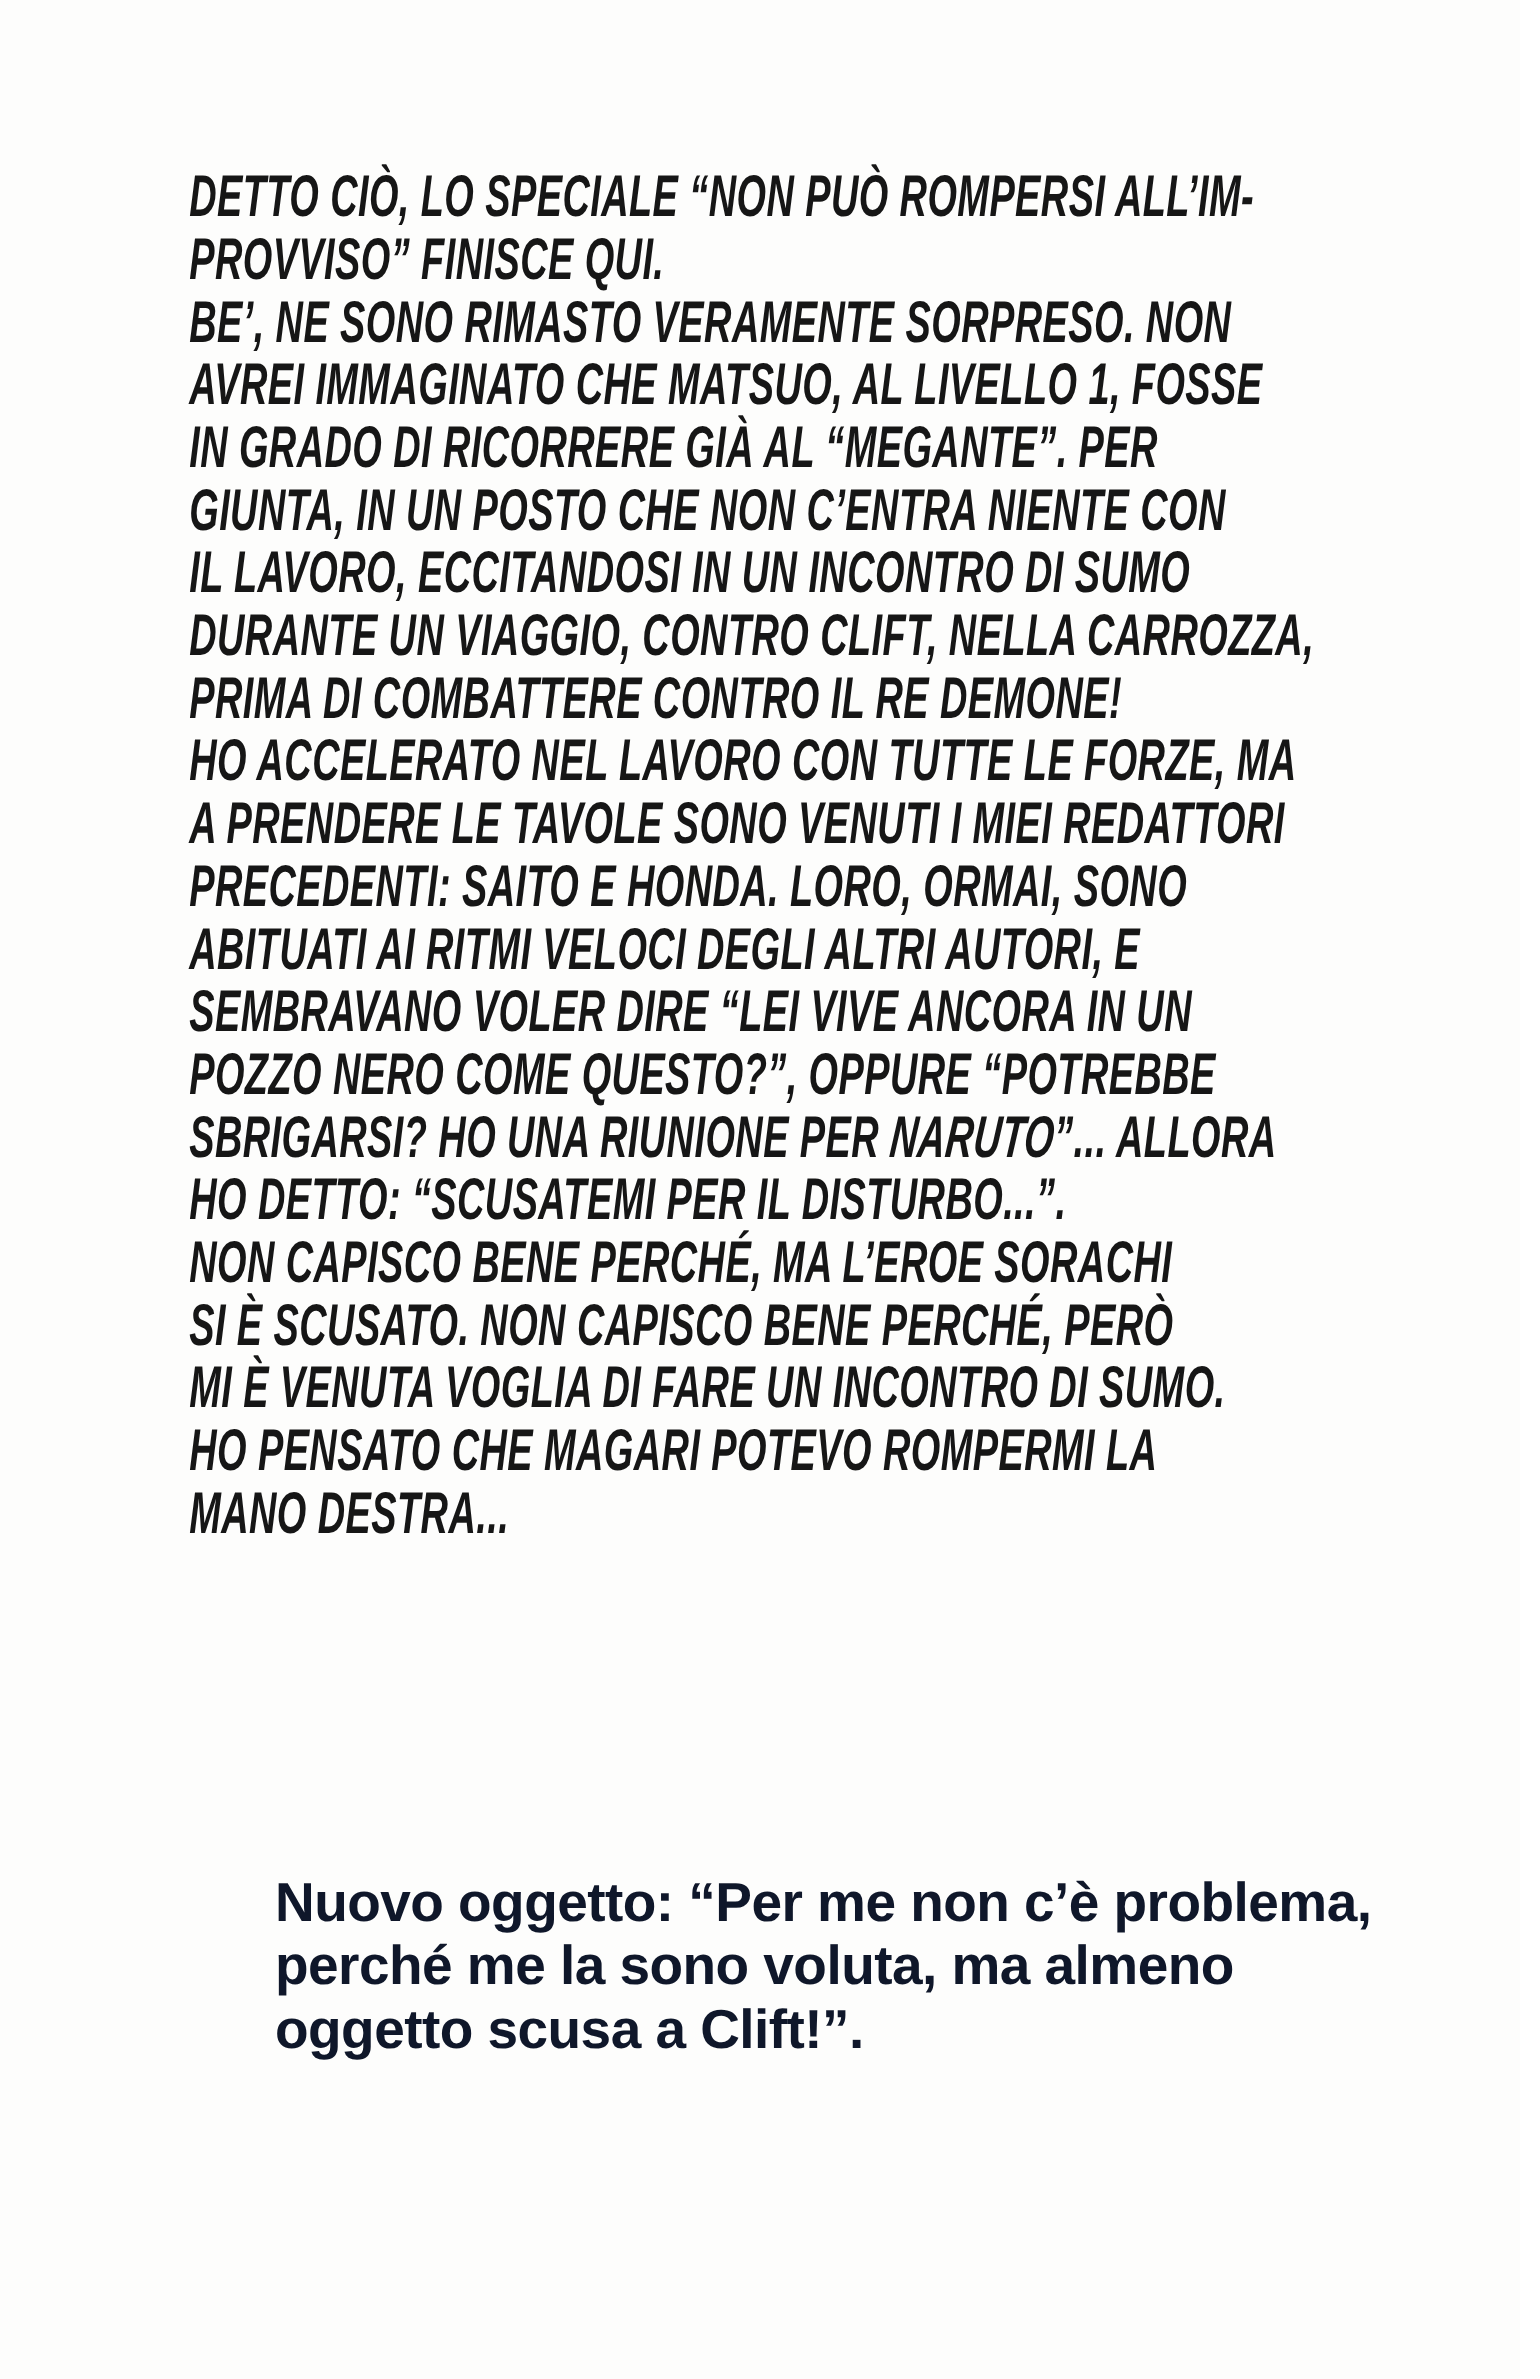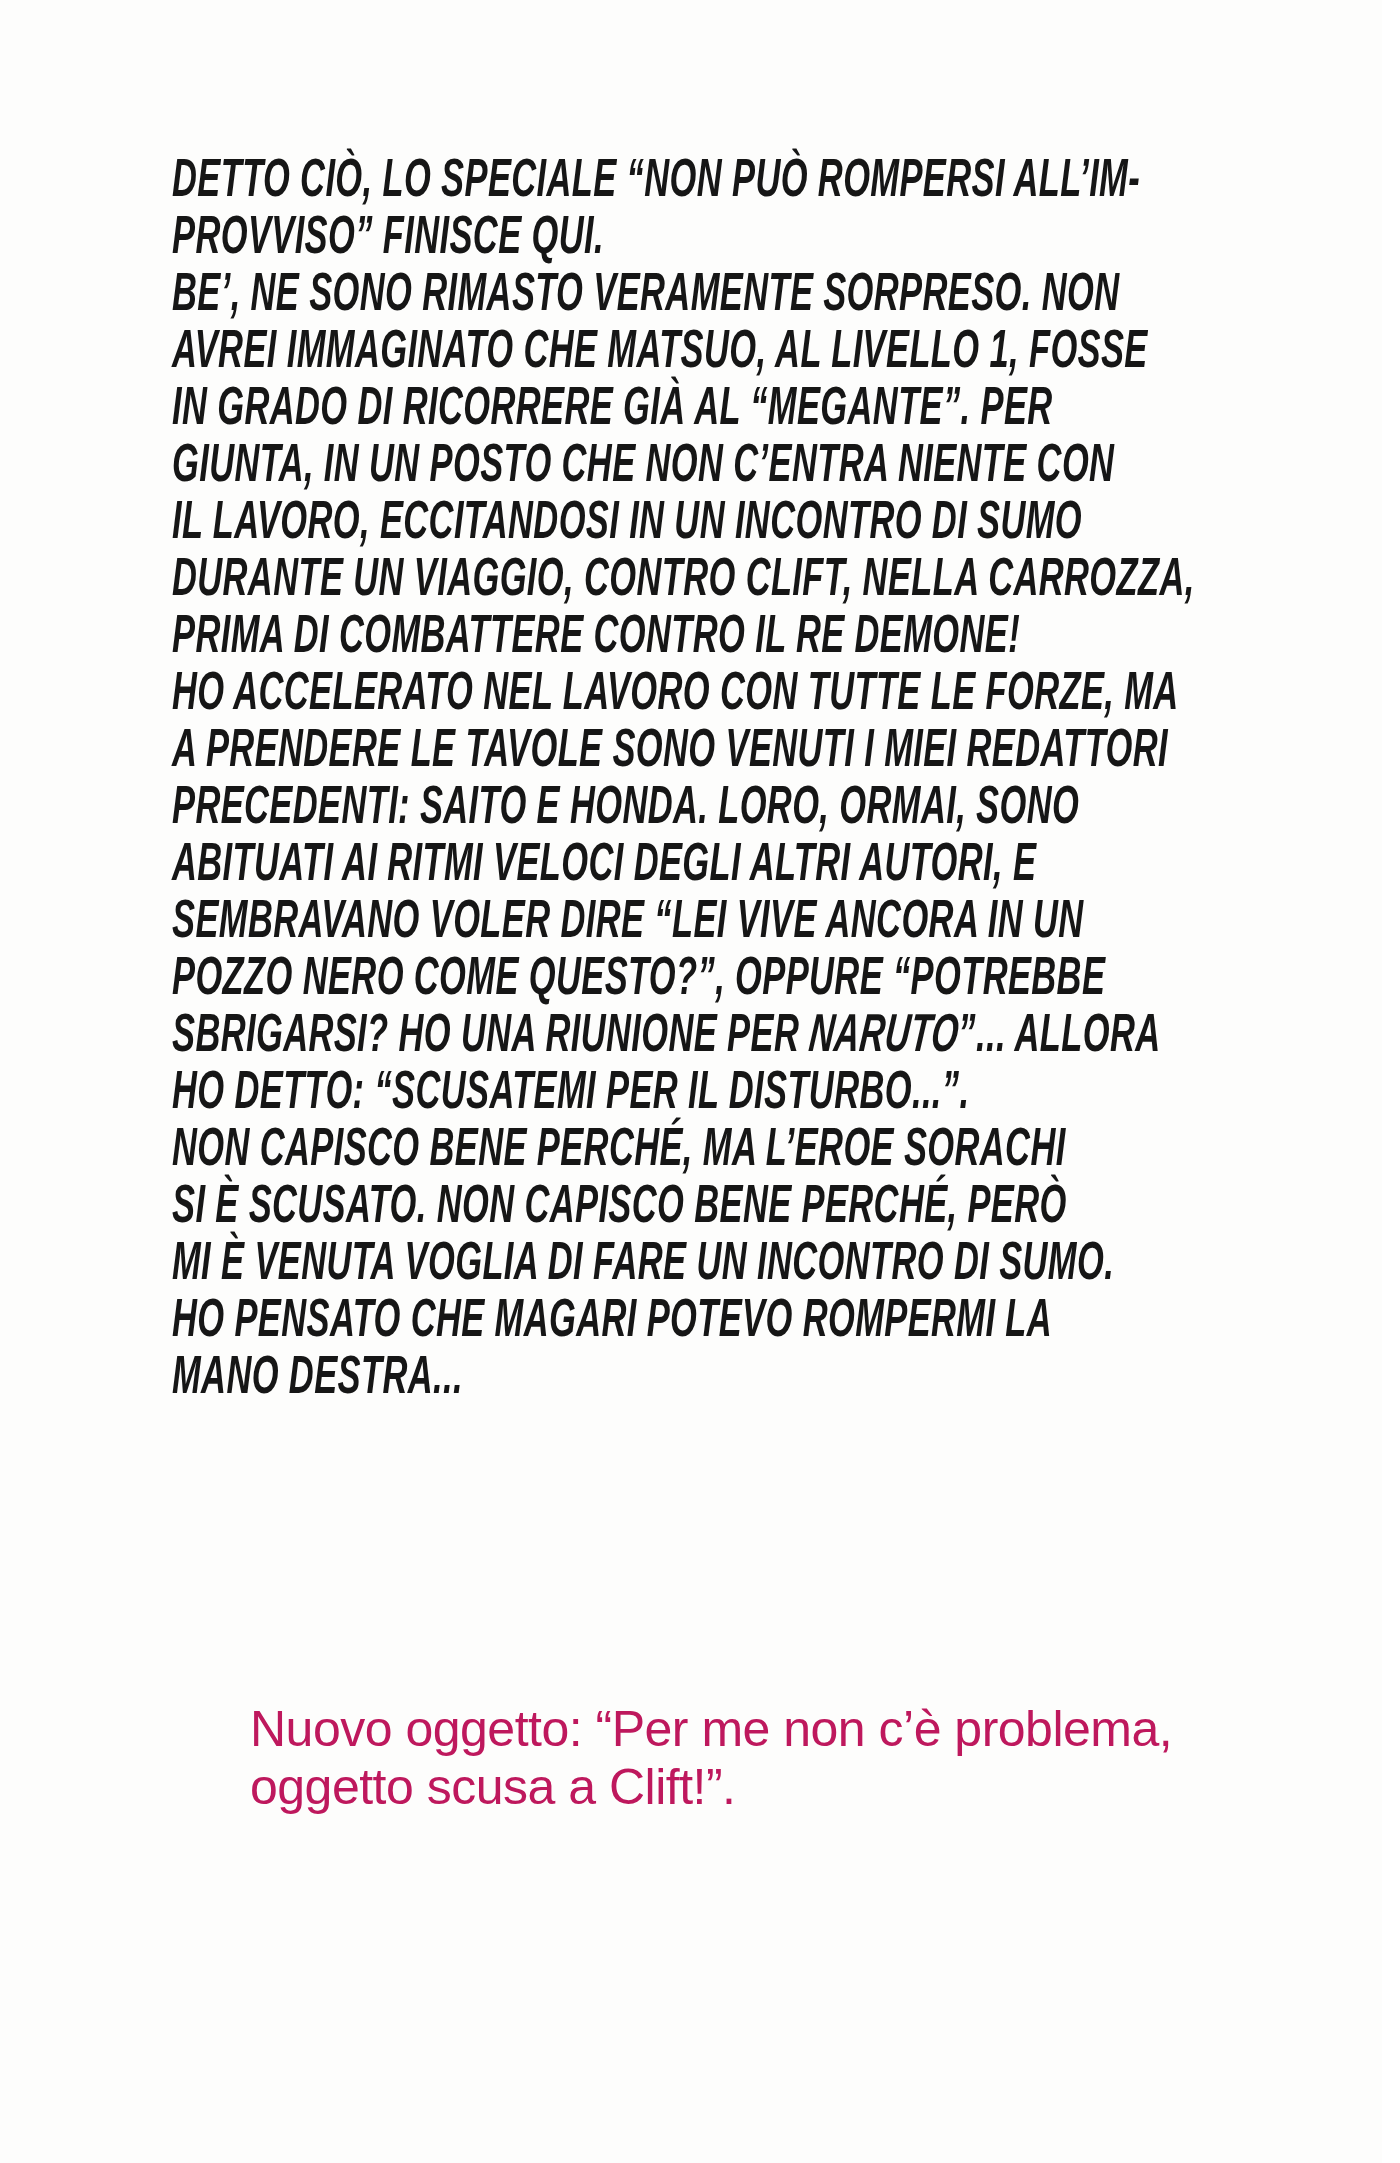--- a/index.html
+++ b/index.html
@@ -48,24 +48,24 @@
     position: absolute;
     left: 250px;
     top: 1700px;
     width: 1050px;
   }
   .tnote-line {
     white-space: nowrap;
     height: 58px;
     line-height: 58px;
     font-family: "Liberation Sans", sans-serif;
-    font-weight: 400;
+    font-weight: 700;
     font-size: 50px;
     letter-spacing: -0.5px;
-    color: #be185d;
+    color: #0f172a;
   }
 </style>
 </head>
 <body>
 
 <div class="page" style="background: rgb(253, 253, 252);">
   <div class="author-note">
       <div class="note-line">DETTO CIÒ, LO SPECIALE “NON PUÒ ROMPERSI ALL’IM-</div>
       <div class="note-line">PROVVISO” FINISCE QUI.</div>
       <div class="note-line">BE’, NE SONO RIMASTO VERAMENTE SORPRESO. NON</div>
@@ -85,15 +85,16 @@
       <div class="note-line">HO DETTO: “SCUSATEMI PER IL DISTURBO...”.</div>
       <div class="note-line">NON CAPISCO BENE PERCHÉ, MA L’EROE SORACHI</div>
       <div class="note-line">SI È SCUSATO. NON CAPISCO BENE PERCHÉ, PERÒ</div>
       <div class="note-line">MI È VENUTA VOGLIA DI FARE UN INCONTRO DI SUMO.</div>
       <div class="note-line">HO PENSATO CHE MAGARI POTEVO ROMPERMI LA</div>
       <div class="note-line">MANO DESTRA...</div>
     </div>
 
   <div class="translator-note">
       <div class="tnote-line">Nuovo oggetto: “Per me non c’è problema,</div>
+      <div class="tnote-line">perché me la sono voluta, ma almeno</div>
       <div class="tnote-line">oggetto scusa a Clift!”.</div>
     </div>
 </div>
 
 </body></html>

